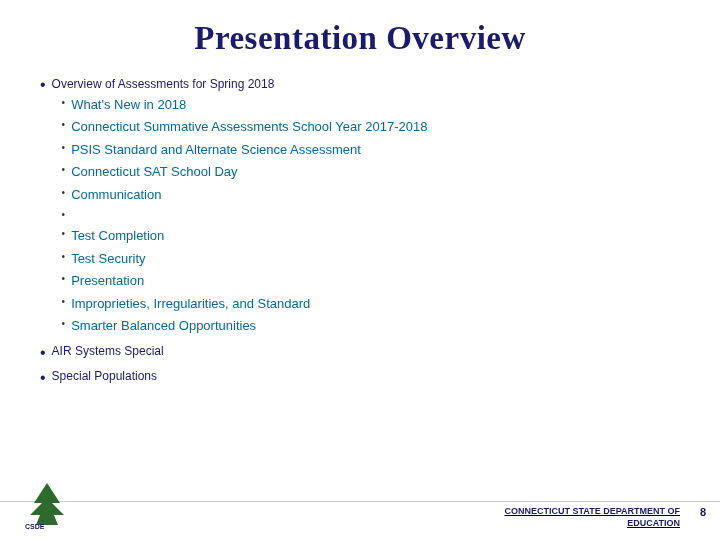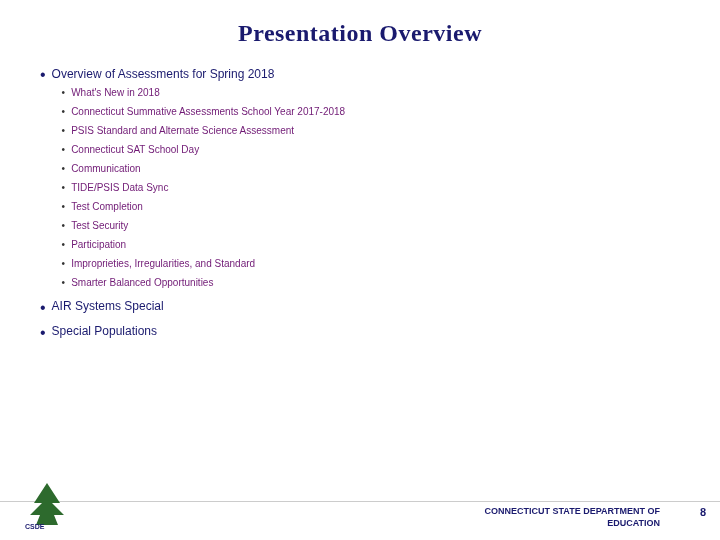--- a/index.html
+++ b/index.html
@@ -15,21 +15,21 @@
 
     .slide {
       width: 720px;
       height: 540px;
       padding: 20px 40px 20px 40px;
       position: relative;
     }
 
     .title {
       text-align: center;
-      font-size: 24px;
+      font-size: 33px;
       font-weight: bold;
       color: #1a1a6e;
       margin-bottom: 18px;
       font-family: 'Times New Roman', serif;
       letter-spacing: 0.5px;
     }
 
     .main-list {
       list-style: none;
       padding: 0;
@@ -73,34 +73,35 @@
       color: #333;
     }
 
     .main-item-text {
       font-size: 12px;
       color: #1a1a6e;
       line-height: 1.4;
     }
 
     .sub-item-text {
-      font-size: 10px;
-      color: #701a75;
+      font-size: 13px;
+      color: #0369a1;
       line-height: 1.5;
     }
 
     .bottom-section {
       position: absolute;
       bottom: 0;
       left: 0;
       right: 0;
       display: flex;
       align-items: flex-end;
       justify-content: space-between;
-      padding: 8px 60px 10px 20px;
+      padding: 8px 40px 10px 20px;
+      text-decoration: underline;
     }
 
     .logo-area {
       display: flex;
       align-items: center;
     }
 
     .csde-logo {
       width: 55px;
       height: 55px;
@@ -167,33 +168,32 @@
           <li>
             <span class="bullet">•</span>
             <span class="sub-item-text">Connecticut SAT School Day</span>
           </li>
           <li>
             <span class="bullet">•</span>
             <span class="sub-item-text">Communication</span>
           </li>
           <li>
             <span class="bullet">•</span>
-            <span class="sub-item-text">TIDE/PSIS Data Sync</span>
           </li>
           <li>
             <span class="bullet">•</span>
             <span class="sub-item-text">Test Completion</span>
           </li>
           <li>
             <span class="bullet">•</span>
             <span class="sub-item-text">Test Security</span>
           </li>
           <li>
             <span class="bullet">•</span>
-            <span class="sub-item-text">Participation</span>
+            <span class="sub-item-text">Presentation</span>
           </li>
           <li>
             <span class="bullet">•</span>
             <span class="sub-item-text">Improprieties, Irregularities, and Standard</span>
           </li>
           <li>
             <span class="bullet">•</span>
             <span class="sub-item-text">Smarter Balanced Opportunities</span>
           </li>
         </ul>

